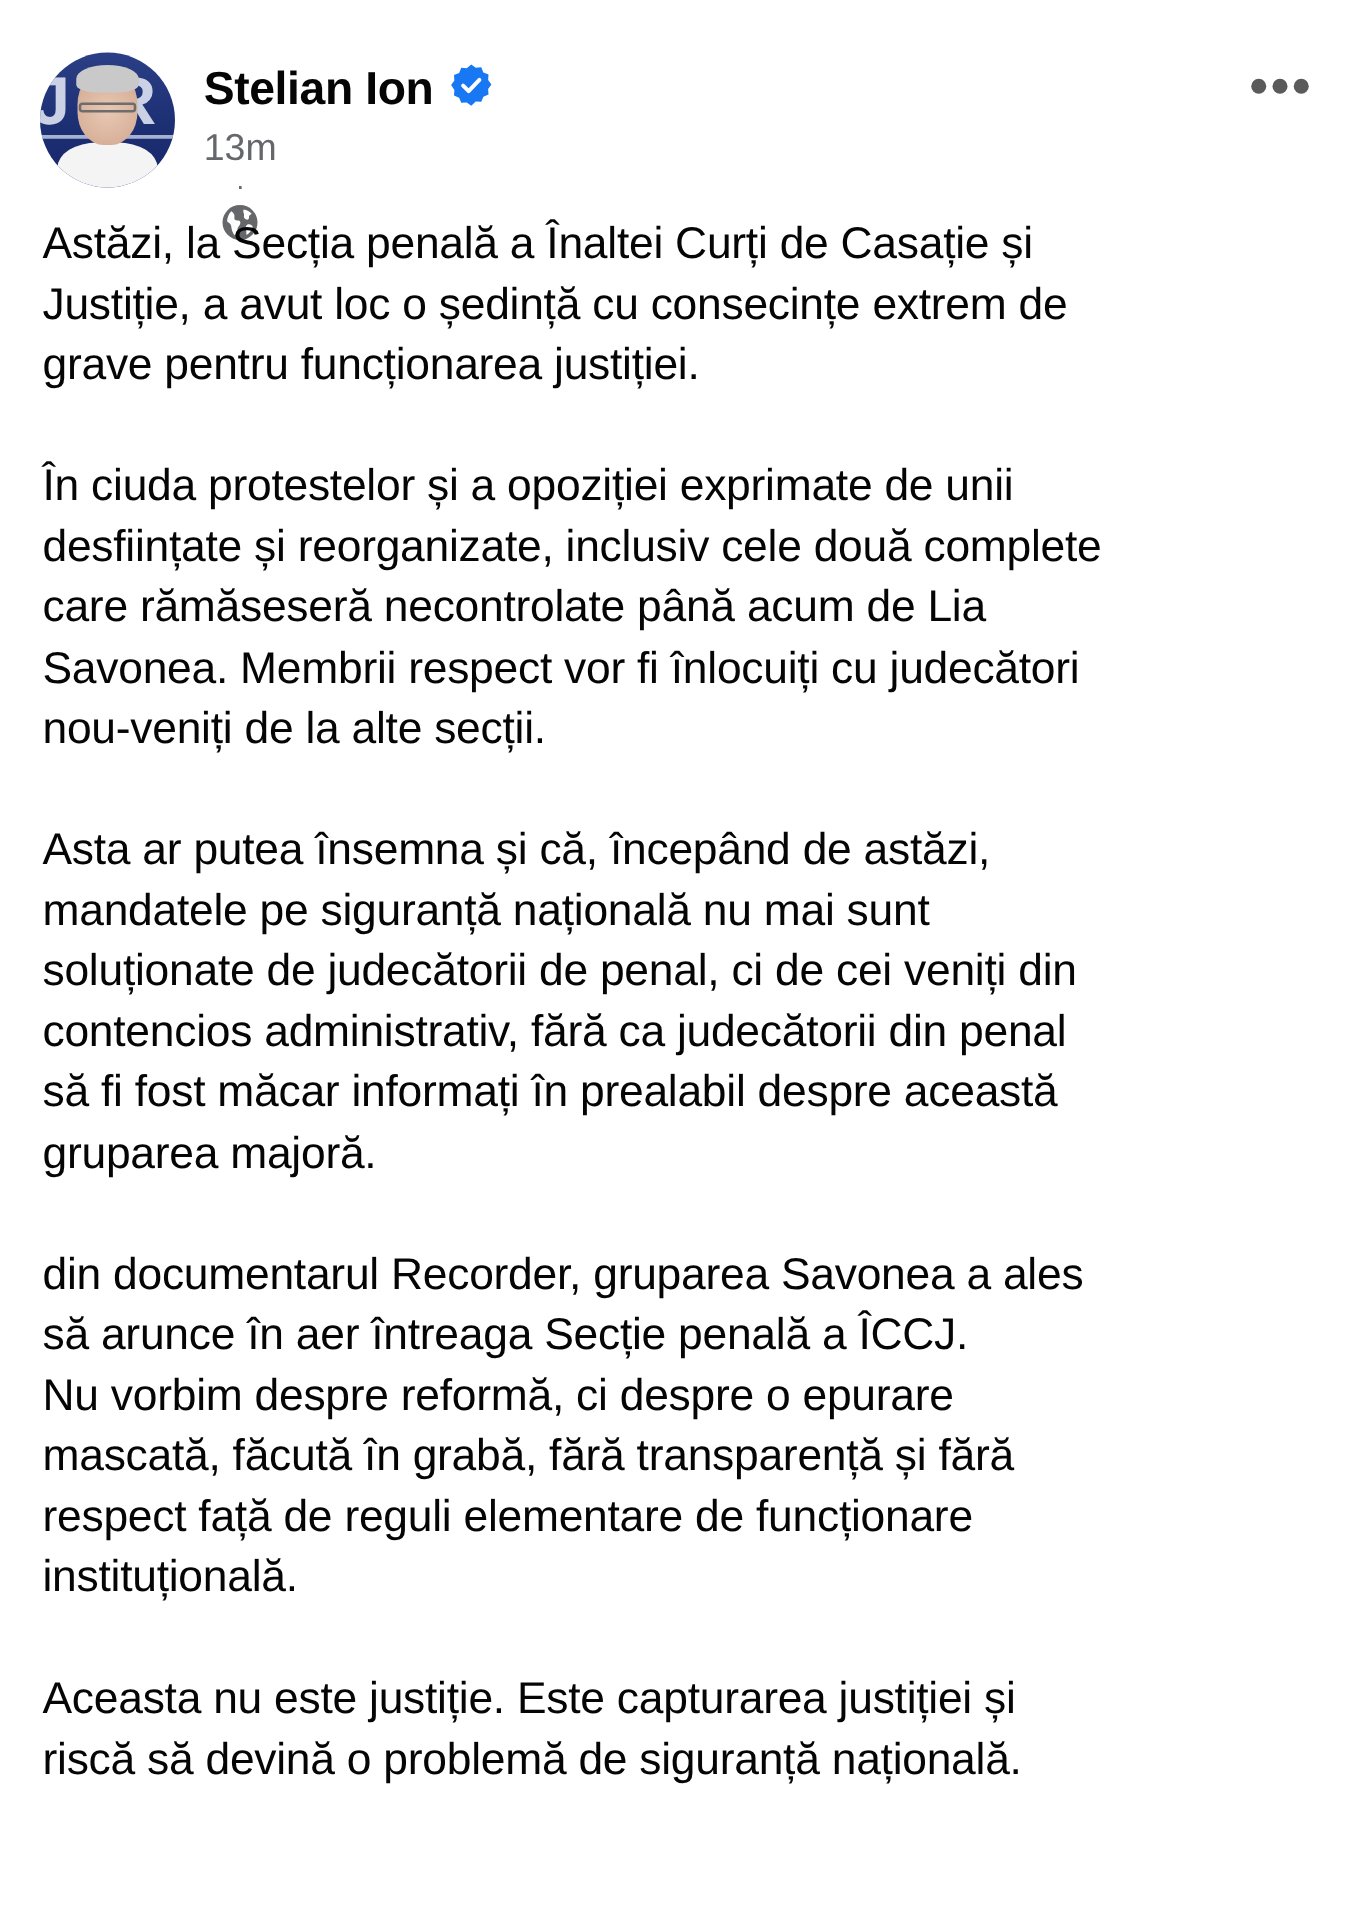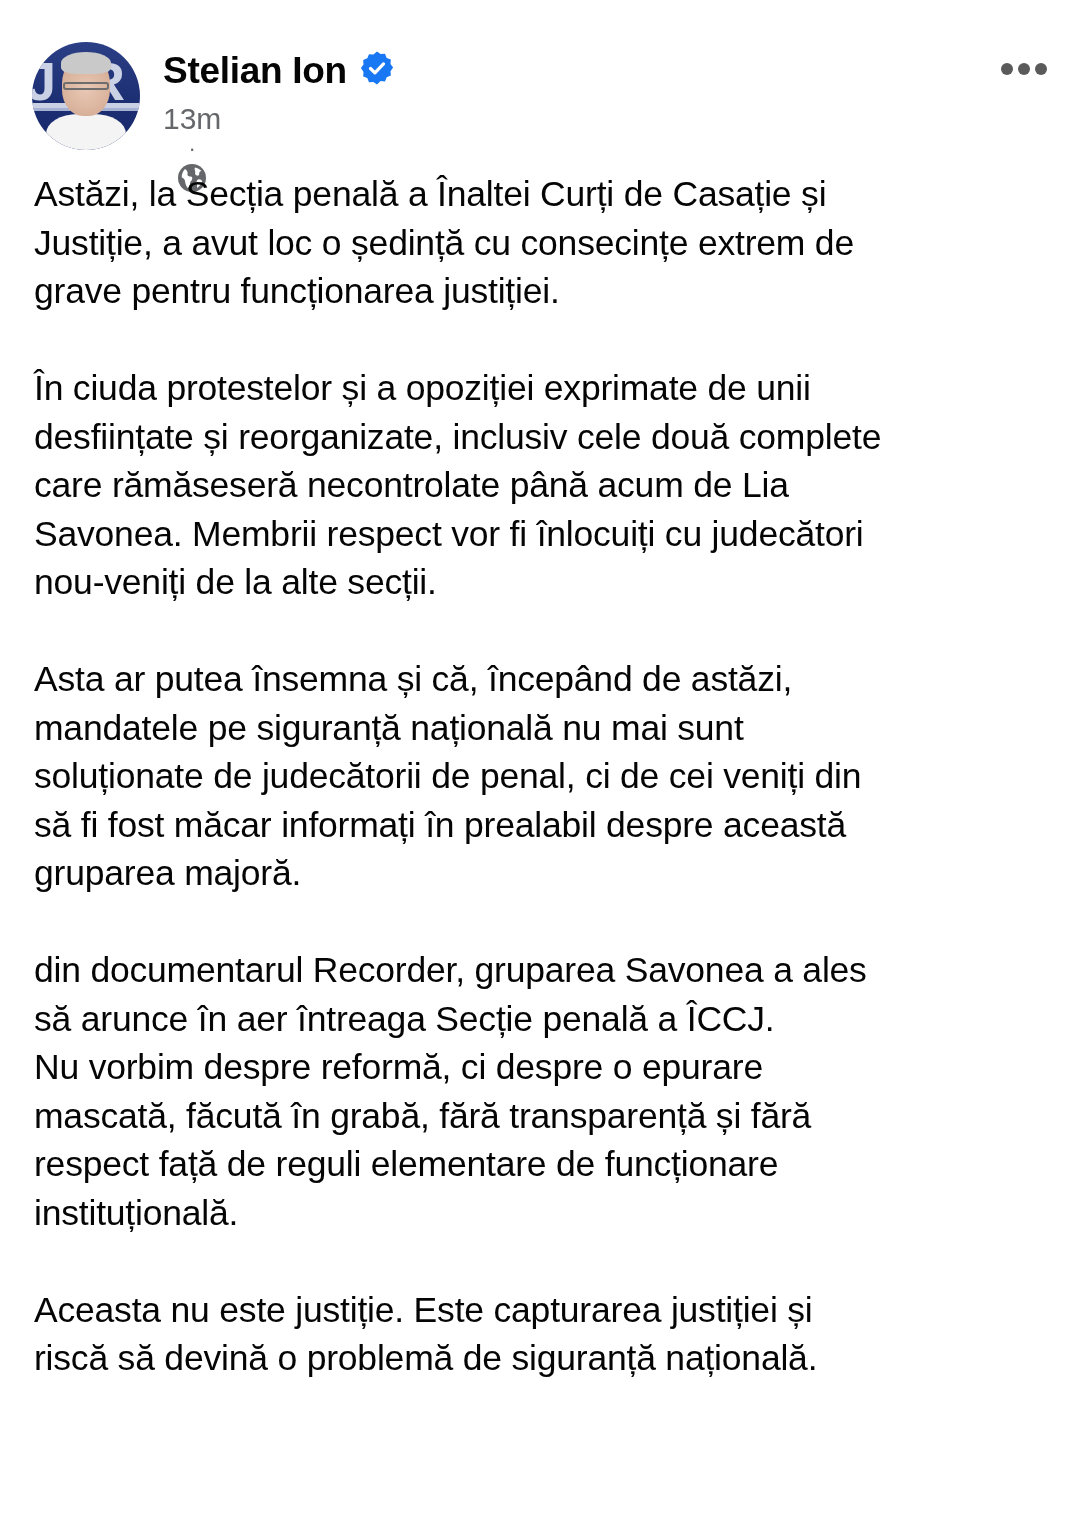--- a/index.html
+++ b/index.html
@@ -3,21 +3,21 @@
   <meta charset="utf-8">
   <style>
     html, body { margin:0; padding:0; background:#ffffff; }
     body { width:1083px; height:1536px; overflow:hidden; position:relative;
            font-family:"Liberation Sans", sans-serif; color:#050505; }
     .header { position:absolute; left:0; top:0; width:1083px; height:160px; }
     .avatar { position:absolute; left:32px; top:42px; width:108px; height:108px; border-radius:50%;
               overflow:hidden; background:linear-gradient(180deg,#2b3f86 0%,#1d2f73 55%,#16286a 100%); }
     .avatar .stripe { position:absolute; left:0; right:0; top:66px; height:3px; background:#c8d2ea; opacity:.8; }
     .avatar .letters { position:absolute; top:8px; left:-6px; width:120px; font-weight:bold; font-size:54px;
-                       color:#e9eef8; letter-spacing:30px; opacity:.85;text-decoration:underline; }
+                       color:#e9eef8; letter-spacing:30px; opacity:.85; }
     .avatar .head { position:absolute; left:30px; top:14px; width:48px; height:60px; border-radius:46% 46% 44% 44%;
                     background:radial-gradient(circle at 50% 55%, #e8c8b4 0%, #d9b29b 60%, #c79b84 100%); }
     .avatar .hair { position:absolute; left:29px; top:10px; width:50px; height:22px; border-radius:50% 50% 30% 30%;
                     background:#c9c9c9; }
     .avatar .glasses { position:absolute; left:31px; top:40px; width:46px; height:8px; border:2px solid #6d6d6d; border-radius:3px; box-sizing:border-box; }
     .avatar .shirt { position:absolute; left:14px; top:72px; width:80px; height:50px; border-radius:40% 40% 0 0; background:#f4f4f4; }
     .name-row { position:absolute; left:163px; top:50px; height:50px; display:flex; align-items:flex-start; }
     .name { font-size:37px; font-weight:bold; color:#050505; letter-spacing:-0.3px; }
     .verified { margin-left:12px; width:36px; height:36px; display:inline-block; }
     .meta-row { position:absolute; left:163px; top:102px; height:40px; display:flex; align-items:center; color:#65676b; font-size:30px;flex-direction:column; }
@@ -82,20 +82,21 @@
     <span class="ln">În ciuda protestelor și a opoziției exprimate de unii</span>
     <span class="ln">desființate și reorganizate, inclusiv cele două complete</span>
     <span class="ln">care rămăseseră necontrolate până acum de Lia</span>
     <span class="ln">Savonea. Membrii respect vor fi înlocuiți cu judecători</span>
     <span class="ln">nou-veniți de la alte secții.</span>
   </p>
   <p class="para">
     <span class="ln">Asta ar putea însemna și că, începând de astăzi,</span>
     <span class="ln">mandatele pe siguranță națională nu mai sunt</span>
     <span class="ln">soluționate de judecătorii de penal, ci de cei veniți din</span>
+    <span class="ln">contencios administrativ, fără ca judecătorii din penal</span>
     <span class="ln">să fi fost măcar informați în prealabil despre această</span>
     <span class="ln">gruparea majoră.</span>
   </p>
   <p class="para">
     <span class="ln">din documentarul Recorder, gruparea Savonea a ales</span>
     <span class="ln">să arunce în aer întreaga Secție penală a ÎCCJ.</span>
     <span class="ln">Nu vorbim despre reformă, ci despre o epurare</span>
     <span class="ln">mascată, făcută în grabă, fără transparență și fără</span>
     <span class="ln">respect față de reguli elementare de funcționare</span>
     <span class="ln">instituțională.</span>

